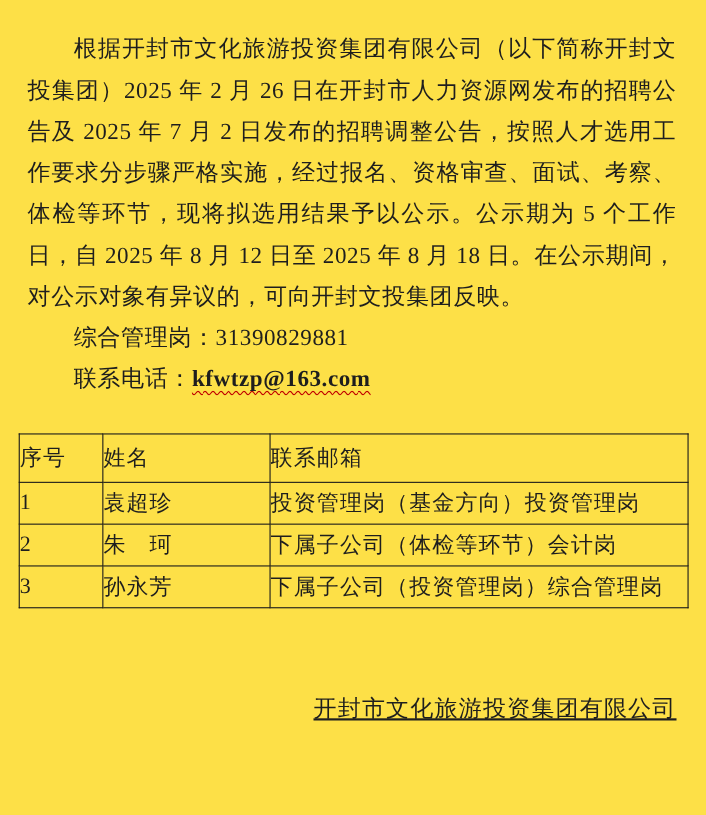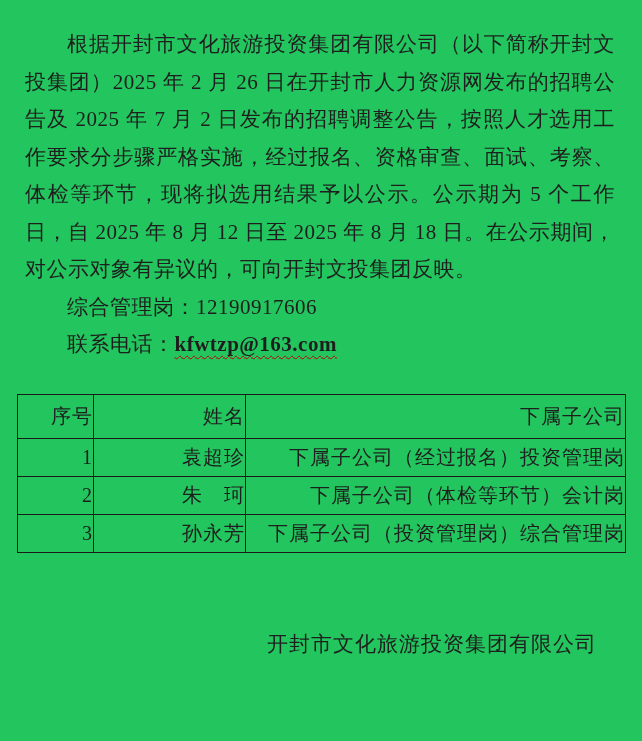--- a/index.html
+++ b/index.html
@@ -7,21 +7,21 @@
   body {
     width: 642px;
     height: 741px;
     font-family: "Liberation Serif", "DejaVu Serif", serif;
     color: #1e1e1e;
   }
   .doc {
     position: relative;
     width: 642px;
     height: 741px;
-    background: #22c55e;
+    background: #fde047;
     overflow: hidden;
   }
   .body-text {
     padding: 26px 27px 0 25px;
     font-size: 21px;
     line-height: 37.5px;
   }
   .para {
     text-align: justify;
     text-indent: 2em;
@@ -41,69 +41,70 @@
   }
   table.roster {
     border-collapse: collapse;
     margin: 30px 0 0 17px;
     width: 608px;
     table-layout: fixed;
     font-size: 20px;
   }
   .roster th, .roster td {
     border: 1.5px solid #1a1a1a;
-    text-align: right;
+    text-align: left;
     vertical-align: middle;
     font-weight: normal;
     padding: 0;
     letter-spacing: 1px;
     overflow: hidden;
     white-space: nowrap;
   }
   .roster thead tr { height: 44px; }
   .roster tbody tr { height: 38px; }
   .signature {
-    margin: 72px 45px 0 auto;
+    margin: 72px 27px 0 auto;
     width: max-content;
     max-width: 400px;
     text-align: center;
     font-size: 21px;
     line-height: 38px;
     letter-spacing: 1px;
+    text-decoration: underline;
   }
 </style>
 </head>
 <body>
 
 <div class="doc">
 
   <div class="body-text">
     <p class="para">根据开封市文化旅游投资集团有限公司（以下简称开封文投集团）2025 年 2 月 26 日在开封市人力资源网发布的招聘公告及 2025 年 7 月 2 日发布的招聘调整公告，按照人才选用工作要求分步骤严格实施，经过报名、资格审查、面试、考察、体检等环节，现将拟选用结果予以公示。公示期为 5 个工作日，自 2025 年 8 月 12 日至 2025 年 8 月 18 日。在公示期间，对公示对象有异议的，可向开封文投集团反映。</p>
-    <p class="contact-line"><span>综合管理岗：</span><span>12190917606</span></p>
+    <p class="contact-line"><span>综合管理岗：</span><span>31390829881</span></p>
     <p class="contact-line"><span>联系电话：</span><span class="email-text">kfwtzp@163.com</span></p>
   </div>
 
   <table class="roster">
     <colgroup>
       <col style="width:76px">
       <col style="width:152px">
       <col style="width:380px">
     </colgroup>
     <thead>
       <tr>
         <th>序号</th>
         <th>姓名</th>
-        <th>下属子公司</th>
+        <th>联系邮箱</th>
       </tr>
     </thead>
     <tbody>
       <tr>
         <td>1</td>
         <td>袁超珍</td>
-        <td>下属子公司（经过报名）投资管理岗</td>
+        <td>投资管理岗（基金方向）投资管理岗</td>
       </tr>
       <tr>
         <td>2</td>
         <td>朱　珂</td>
         <td>下属子公司（体检等环节）会计岗</td>
       </tr>
       <tr>
         <td>3</td>
         <td>孙永芳</td>
         <td>下属子公司（投资管理岗）综合管理岗</td>

